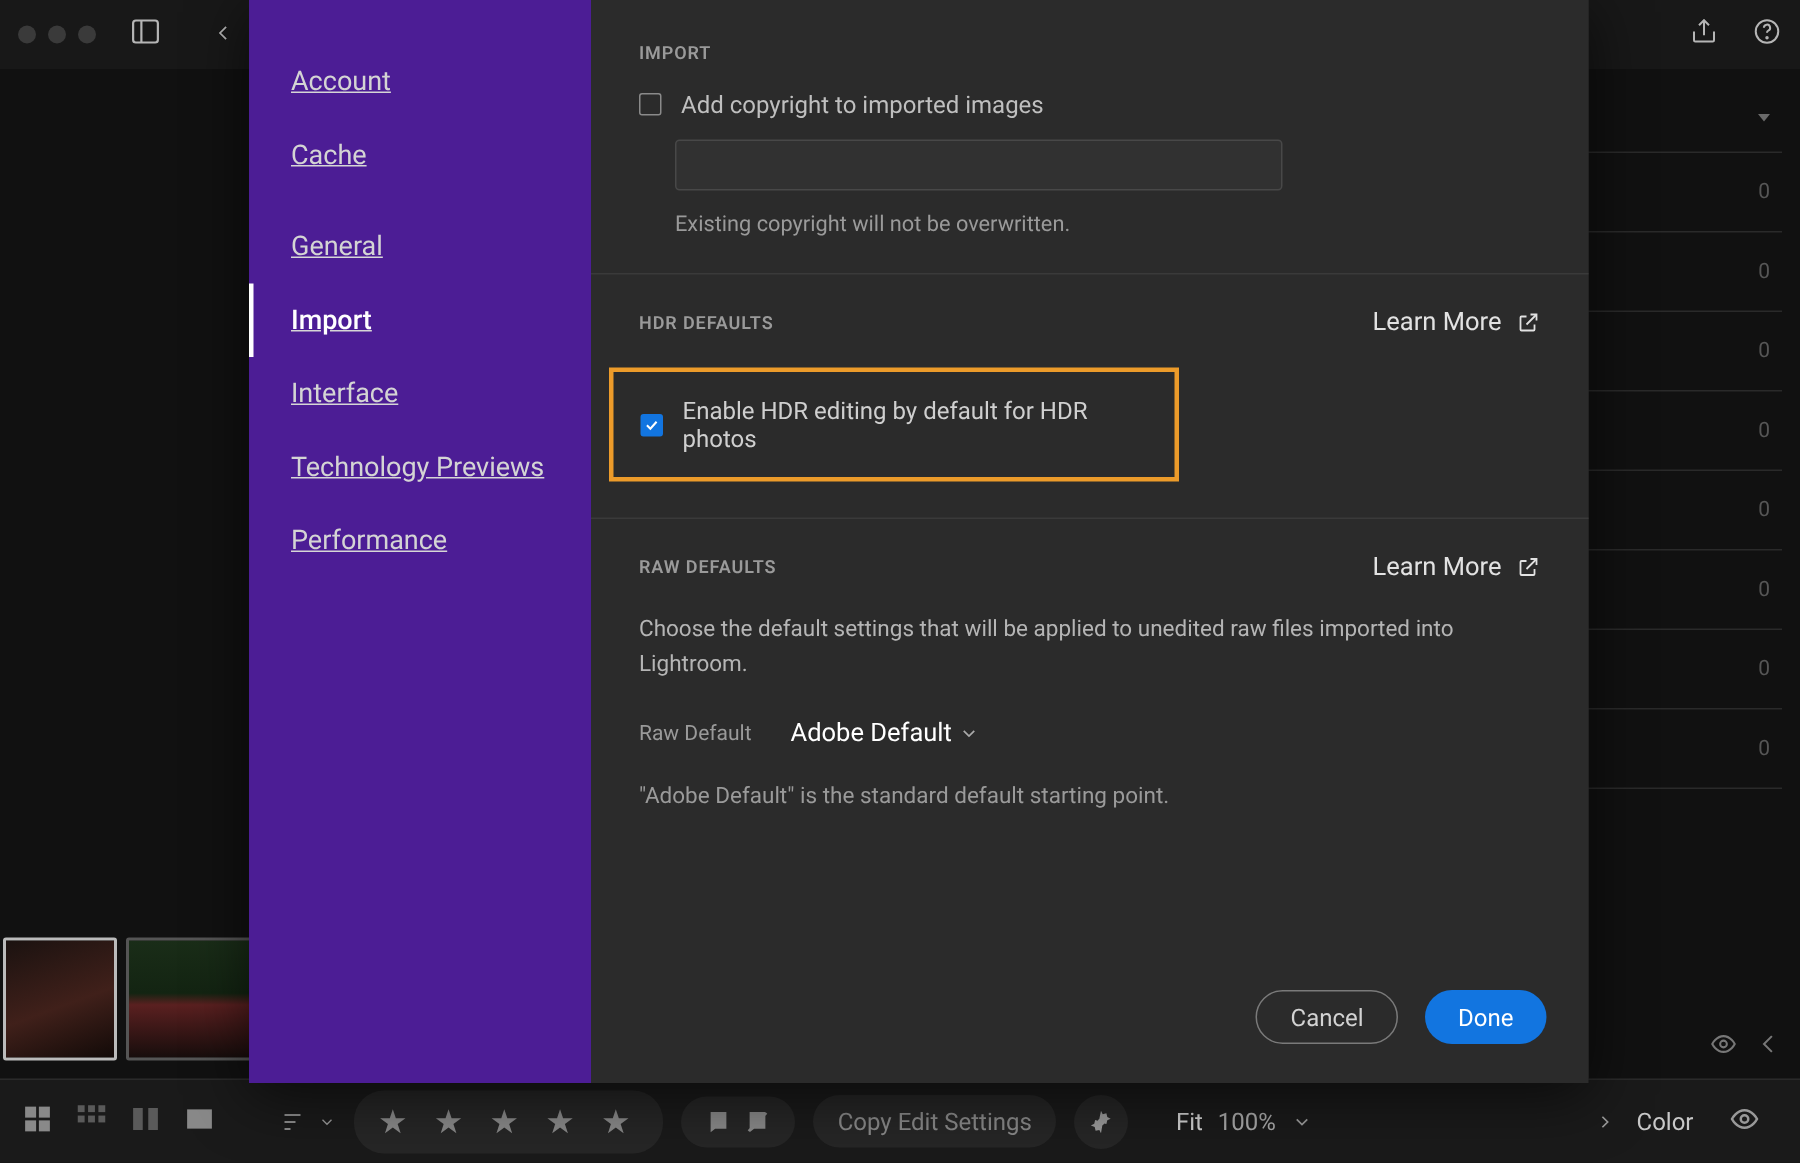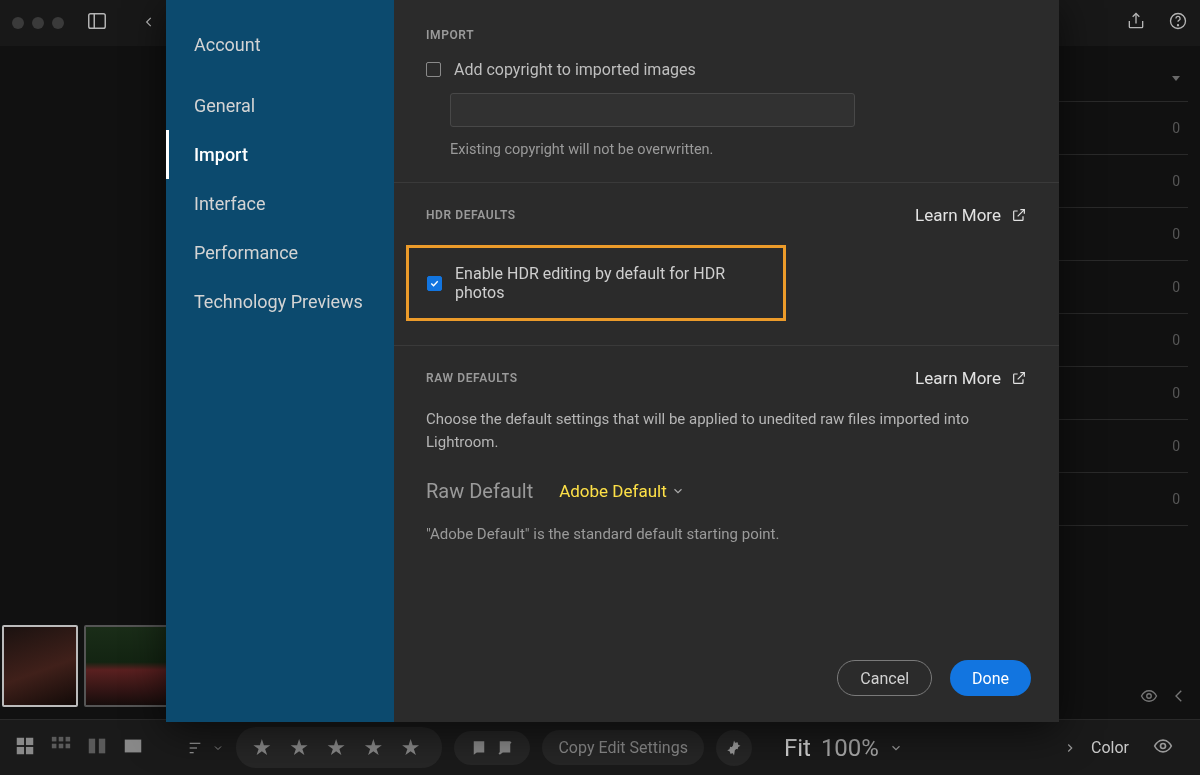--- a/index.html
+++ b/index.html
@@ -39,29 +39,29 @@
   .viewmodes { display:flex; gap:14px; align-items:center;}
   .vm svg{ width:22px; height:22px; fill:#898989; }
   .vm.dim svg{ fill:#5a5a5a;}
   .sortwrap{ display:flex; align-items:center; gap:6px; margin-left:28px;}
   .sortwrap svg{ width:22px; height:16px; stroke:#999; fill:none; stroke-width:1.8;}
   .pill { background:#262626; border-radius:20px; padding:8px 16px; display:flex; align-items:center; gap:8px; color:#888; font-size:16px;}
   .stars{ letter-spacing:6px; font-size:22px; color:#888;}
   .flagpill svg{ width:18px;height:18px; fill:#888;}
   .gearbtn{ width:36px;height:36px; border-radius:50%; background:#262626; display:flex;align-items:center;justify-content:center;}
   .gearbtn svg{ width:18px;height:18px; fill:#999;}
-  .fitwrap{ margin-left:20px; display:flex; align-items:center; gap:10px; color:#a8a8a8; font-size:24px;}
+  .fitwrap{ margin-left:20px; display:flex; align-items:center; gap:10px; color:#a8a8a8; font-size:16px;}
   .fitwrap .lbl{ color:#cfcfcf;}
   .fitwrap svg{width:14px;height:14px; stroke:#999; fill:none; stroke-width:2;}
   .colorrow{ position:absolute; right:27px; display:flex; align-items:center; gap:14px; color:#c8c8c8; font-size:16px;}
   .colorrow svg{ width:14px;height:14px; stroke:#999; fill:none; stroke-width:2;}
   
   
   .dialog { position:absolute; left:166px; top:0; width:893px; height:722px; background:#2b2b2b; display:flex; border-radius:0 0 4px 4px; box-shadow:0 8px 40px rgba(0,0,0,0.6);}
-  .sidebar { width:228px; background:#0c4a6e; padding-top:20px;}
+  .sidebar { width:228px; background:#4c1d95; padding-top:30px;text-decoration:underline;}
   .sideitem { padding:14px 0 14px 28px; font-size:18px; color:#d4d4d4; cursor:pointer;}
   .sideitem.active{ border-left:3px solid #fff; padding-left:25px; color:#fff; font-weight:500;}
   .sidespacer{ height:12px;}
   
   .content { flex:1; padding:28px 32px 0 32px; position:relative; background:#2b2b2b;}
   .sect-title{ font-size:12px; letter-spacing:0.6px; color:#9a9a9a; font-weight:600; margin-bottom:18px;}
   .row { display:flex; align-items:center; gap:13px;}
   .chk{ width:15px; height:15px; border:1.6px solid #8a8a8a; border-radius:2px; display:flex; align-items:center; justify-content:center; flex-shrink:0;}
   .chk.checked{ background:#1275e0; border-color:#1275e0;}
   .chk.checked svg{ width:11px; height:11px; stroke:#fff; stroke-width:3; fill:none;}
@@ -70,22 +70,22 @@
   .hint{ margin-top:14px; margin-left:24px; font-size:14.5px; color:#9a9a9a;}
   .divider{ height:1px; background:#3a3a3a; margin:24px -32px 22px -32px;}
   
   .secthead{ display:flex; align-items:center; justify-content:space-between; margin-bottom:20px;}
   .learnmore{ display:flex; align-items:center; gap:10px; color:#e2e2e2; font-size:17px;}
   .learnmore svg{ width:16px;height:16px; stroke:#e2e2e2; fill:none; stroke-width:1.8;}
   
   .highlight{ border:3px solid #ec9b2a; padding:16px 18px; margin:2px 0 6px -20px; width:380px;}
   .desc{ font-size:15px; color:#b5b5b5; line-height:1.5;}
   .selrow{ display:flex; align-items:center; gap:26px; margin-top:26px;}
-  .sellabel{ font-size:20px; color:#9a9a9a;}
-  .selval{ font-size:17px; color:#fde047; display:flex; align-items:center; gap:4px;}
+  .sellabel{ font-size:14px; color:#9a9a9a;}
+  .selval{ font-size:17px; color:#ffffff; display:flex; align-items:center; gap:4px;}
   .selval svg{width:14px;height:14px; stroke:#aaa; fill:none; stroke-width:2;}
   .subhint{ margin-top:22px; font-size:15px; color:#9a9a9a;}
   
   .dlg-buttons{ position:absolute; right:28px; bottom:26px; display:flex; gap:18px;}
   .btn{ height:36px; padding:0 22px; border-radius:18px; font-size:16px; display:flex; align-items:center; cursor:pointer;}
   .btn-cancel{ border:1.5px solid #7a7a7a; color:#d2d2d2; background:transparent;}
   .btn-done{ background:#1275e0; color:#fff; border:none;}
 </style>
 </head>
 <body>
@@ -243,26 +243,27 @@
     <span style="margin-left:10px"><svg viewBox="0 0 24 24" style="width:20px;height:20px">
           <path d="M2 12s3.5-7 10-7 10 7 10 7-3.5 7-10 7S2 12 2 12z"></path>
           <circle cx="12" cy="12" r="3"></circle>
         </svg></span>
   </div>
 </div>
 
 <div class="dialog">
   <div class="sidebar">
     <div class="sideitem">Account</div>
+    <div class="sideitem">Cache</div>
     <div class="sidespacer"></div>
     <div class="sideitem">General</div>
     <div class="sideitem active">Import</div>
     <div class="sideitem">Interface</div>
+    <div class="sideitem">Technology Previews</div>
     <div class="sideitem">Performance</div>
-    <div class="sideitem">Technology Previews</div>
   </div>
 
   <div class="content">
     
     <div class="sect-title">IMPORT</div>
     <div class="row">
       <div class="chk"></div>
       <div class="optlabel">Add copyright to imported images</div>
     </div>
     <input class="textfield" value="" style="">

